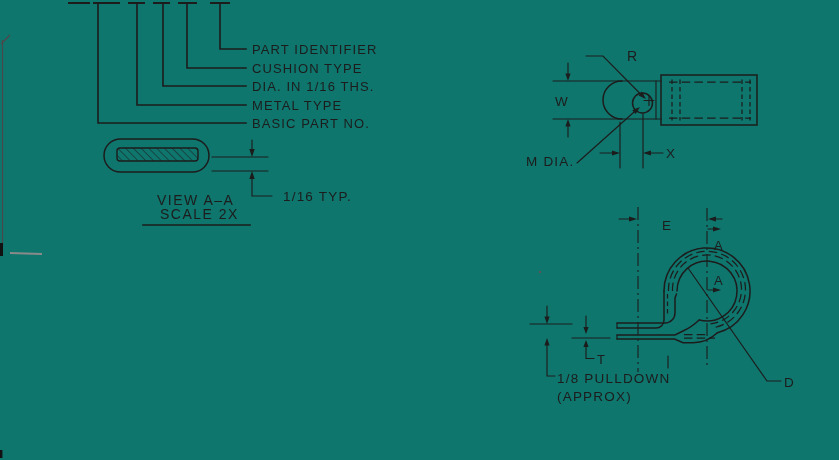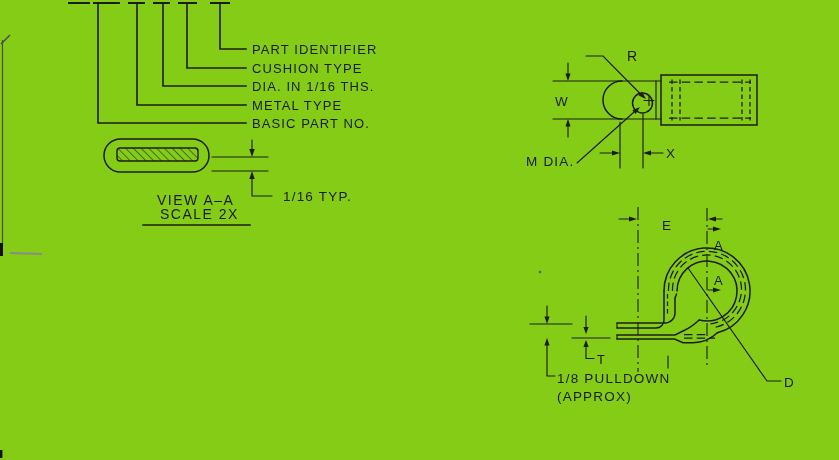--- a/index.html
+++ b/index.html
@@ -1,19 +1,19 @@
 <!DOCTYPE html>
 <html><head>
 <meta charset="utf-8">
 <style>
   html,body{margin:0;padding:0;background:#ffffff;}
   .sheet{
     position:relative;
     width:839px;height:460px;
-    background:#84cc16;
+    background:#0f766e;
     overflow:hidden;
     font-family:"Liberation Sans","DejaVu Sans",sans-serif;
   }
   svg{display:block;}
   .geo{stroke:#1c1c1c;fill:none;stroke-width:1.5;stroke-linecap:round;}
   .thin{stroke:#1c1c1c;fill:none;stroke-width:1.15;stroke-linecap:round;}
   .lead{stroke:#1c1c1c;fill:none;stroke-width:1.6;stroke-linecap:square;}
   .bar{stroke:#1c1c1c;fill:none;stroke-width:2.2;stroke-linecap:butt;}
   .dashl{stroke:#1c1c1c;fill:none;stroke-width:1.25;stroke-dasharray:8.5,4.2;}
   .dashs{stroke:#1c1c1c;fill:none;stroke-width:1.25;stroke-dasharray:4.5,3;}

